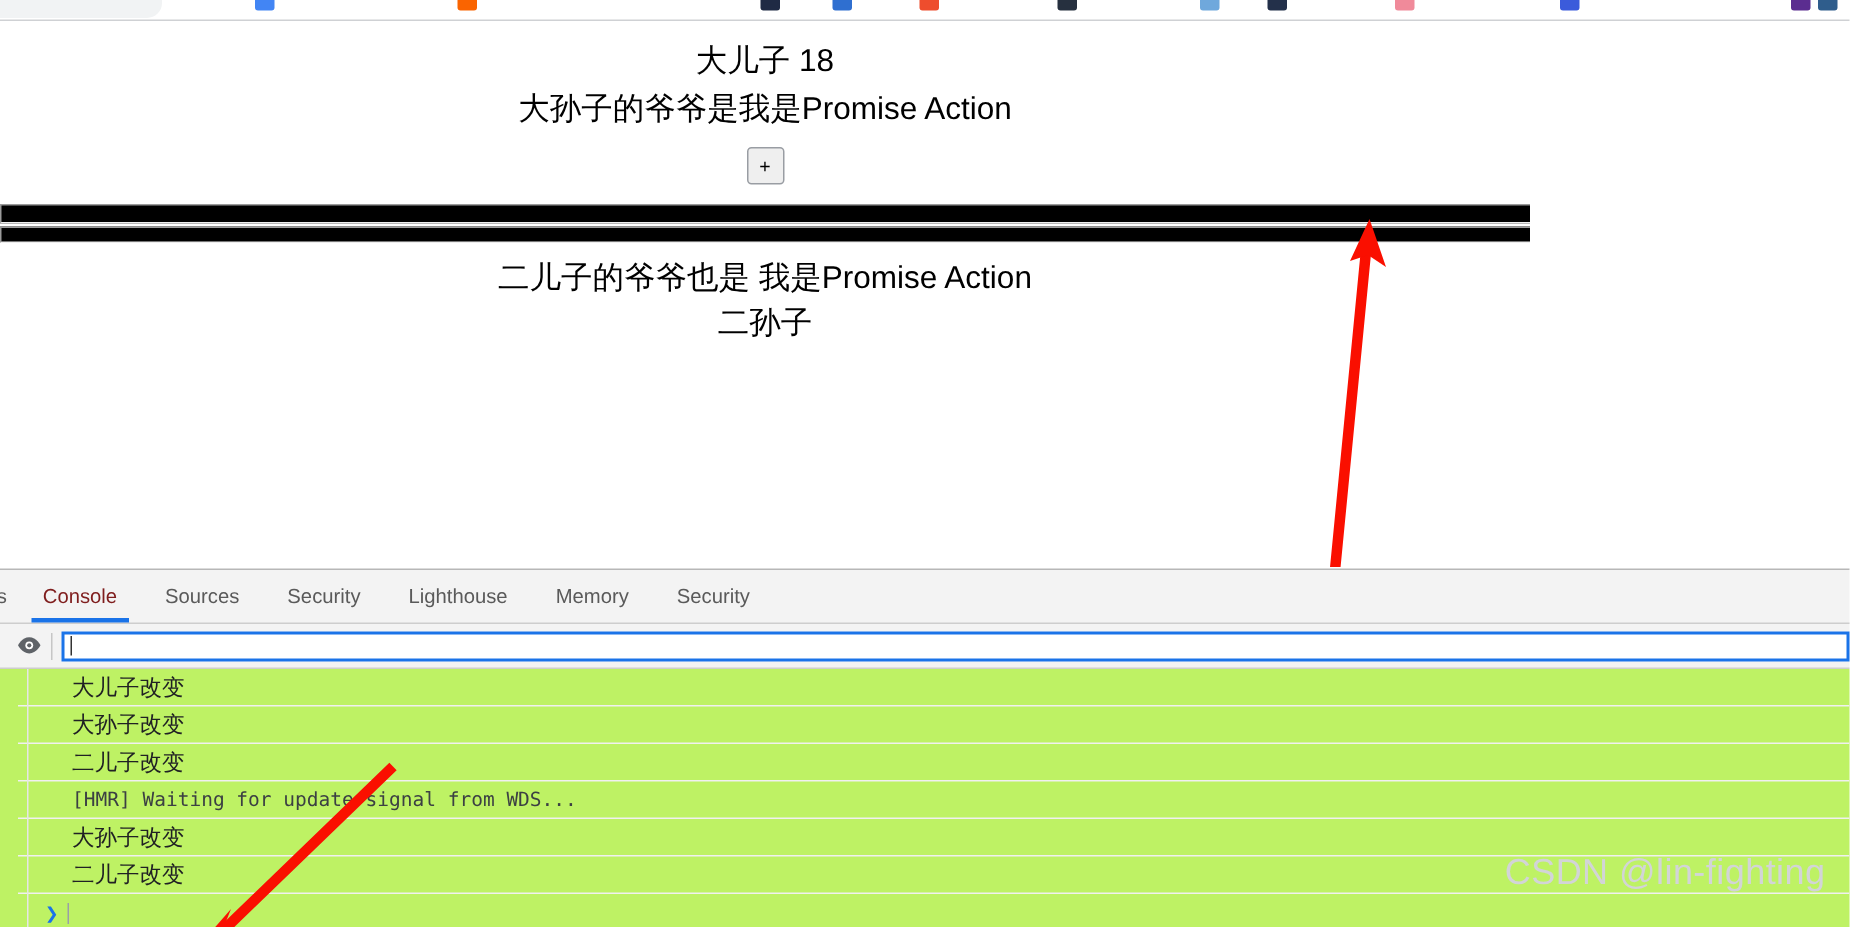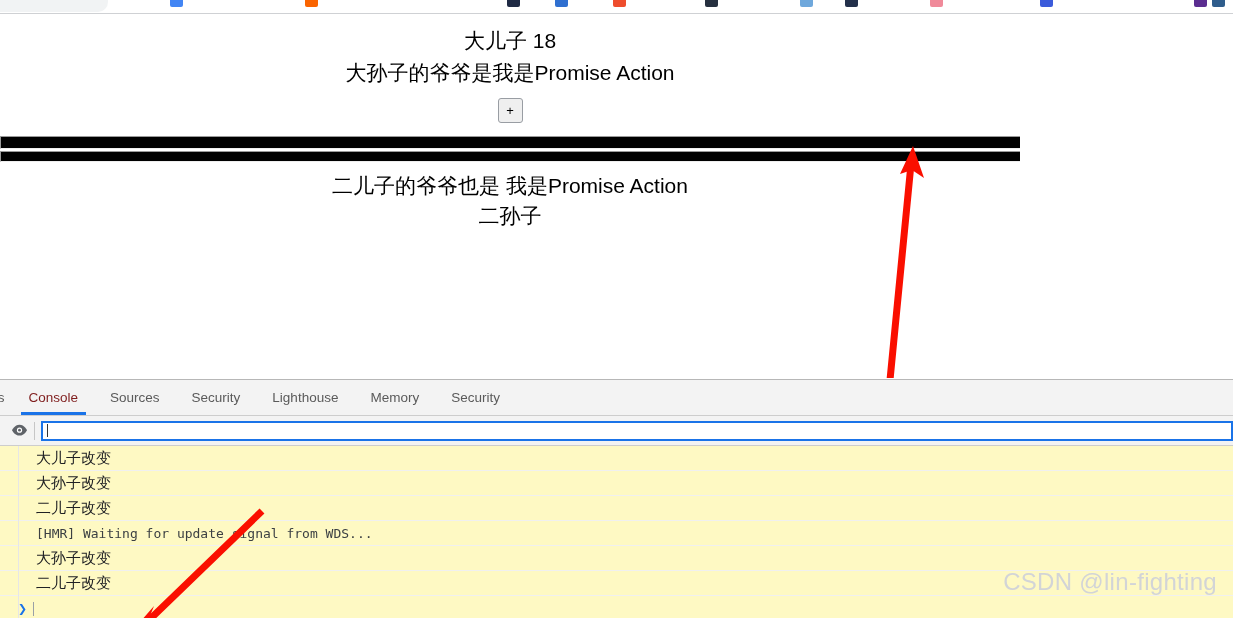--- a/index.html
+++ b/index.html
@@ -172,22 +172,23 @@
   }
   #live-expression-caret {
     width: 1px;
     height: 13px;
     background: #333;
   }
 
   #console-body {
     position: relative;
     height: 172px;
-    background: #fef9c3;
+    background: #bef264;
     overflow: hidden;
+    padding-left: 12px;
   }
   #console-gutter {
     position: absolute;
     left: 18px; top: 0; bottom: 0;
     width: 1px;
     background: #e6e6e6;
   }
   .console-row {
     height: 25px;
     display: flex;

